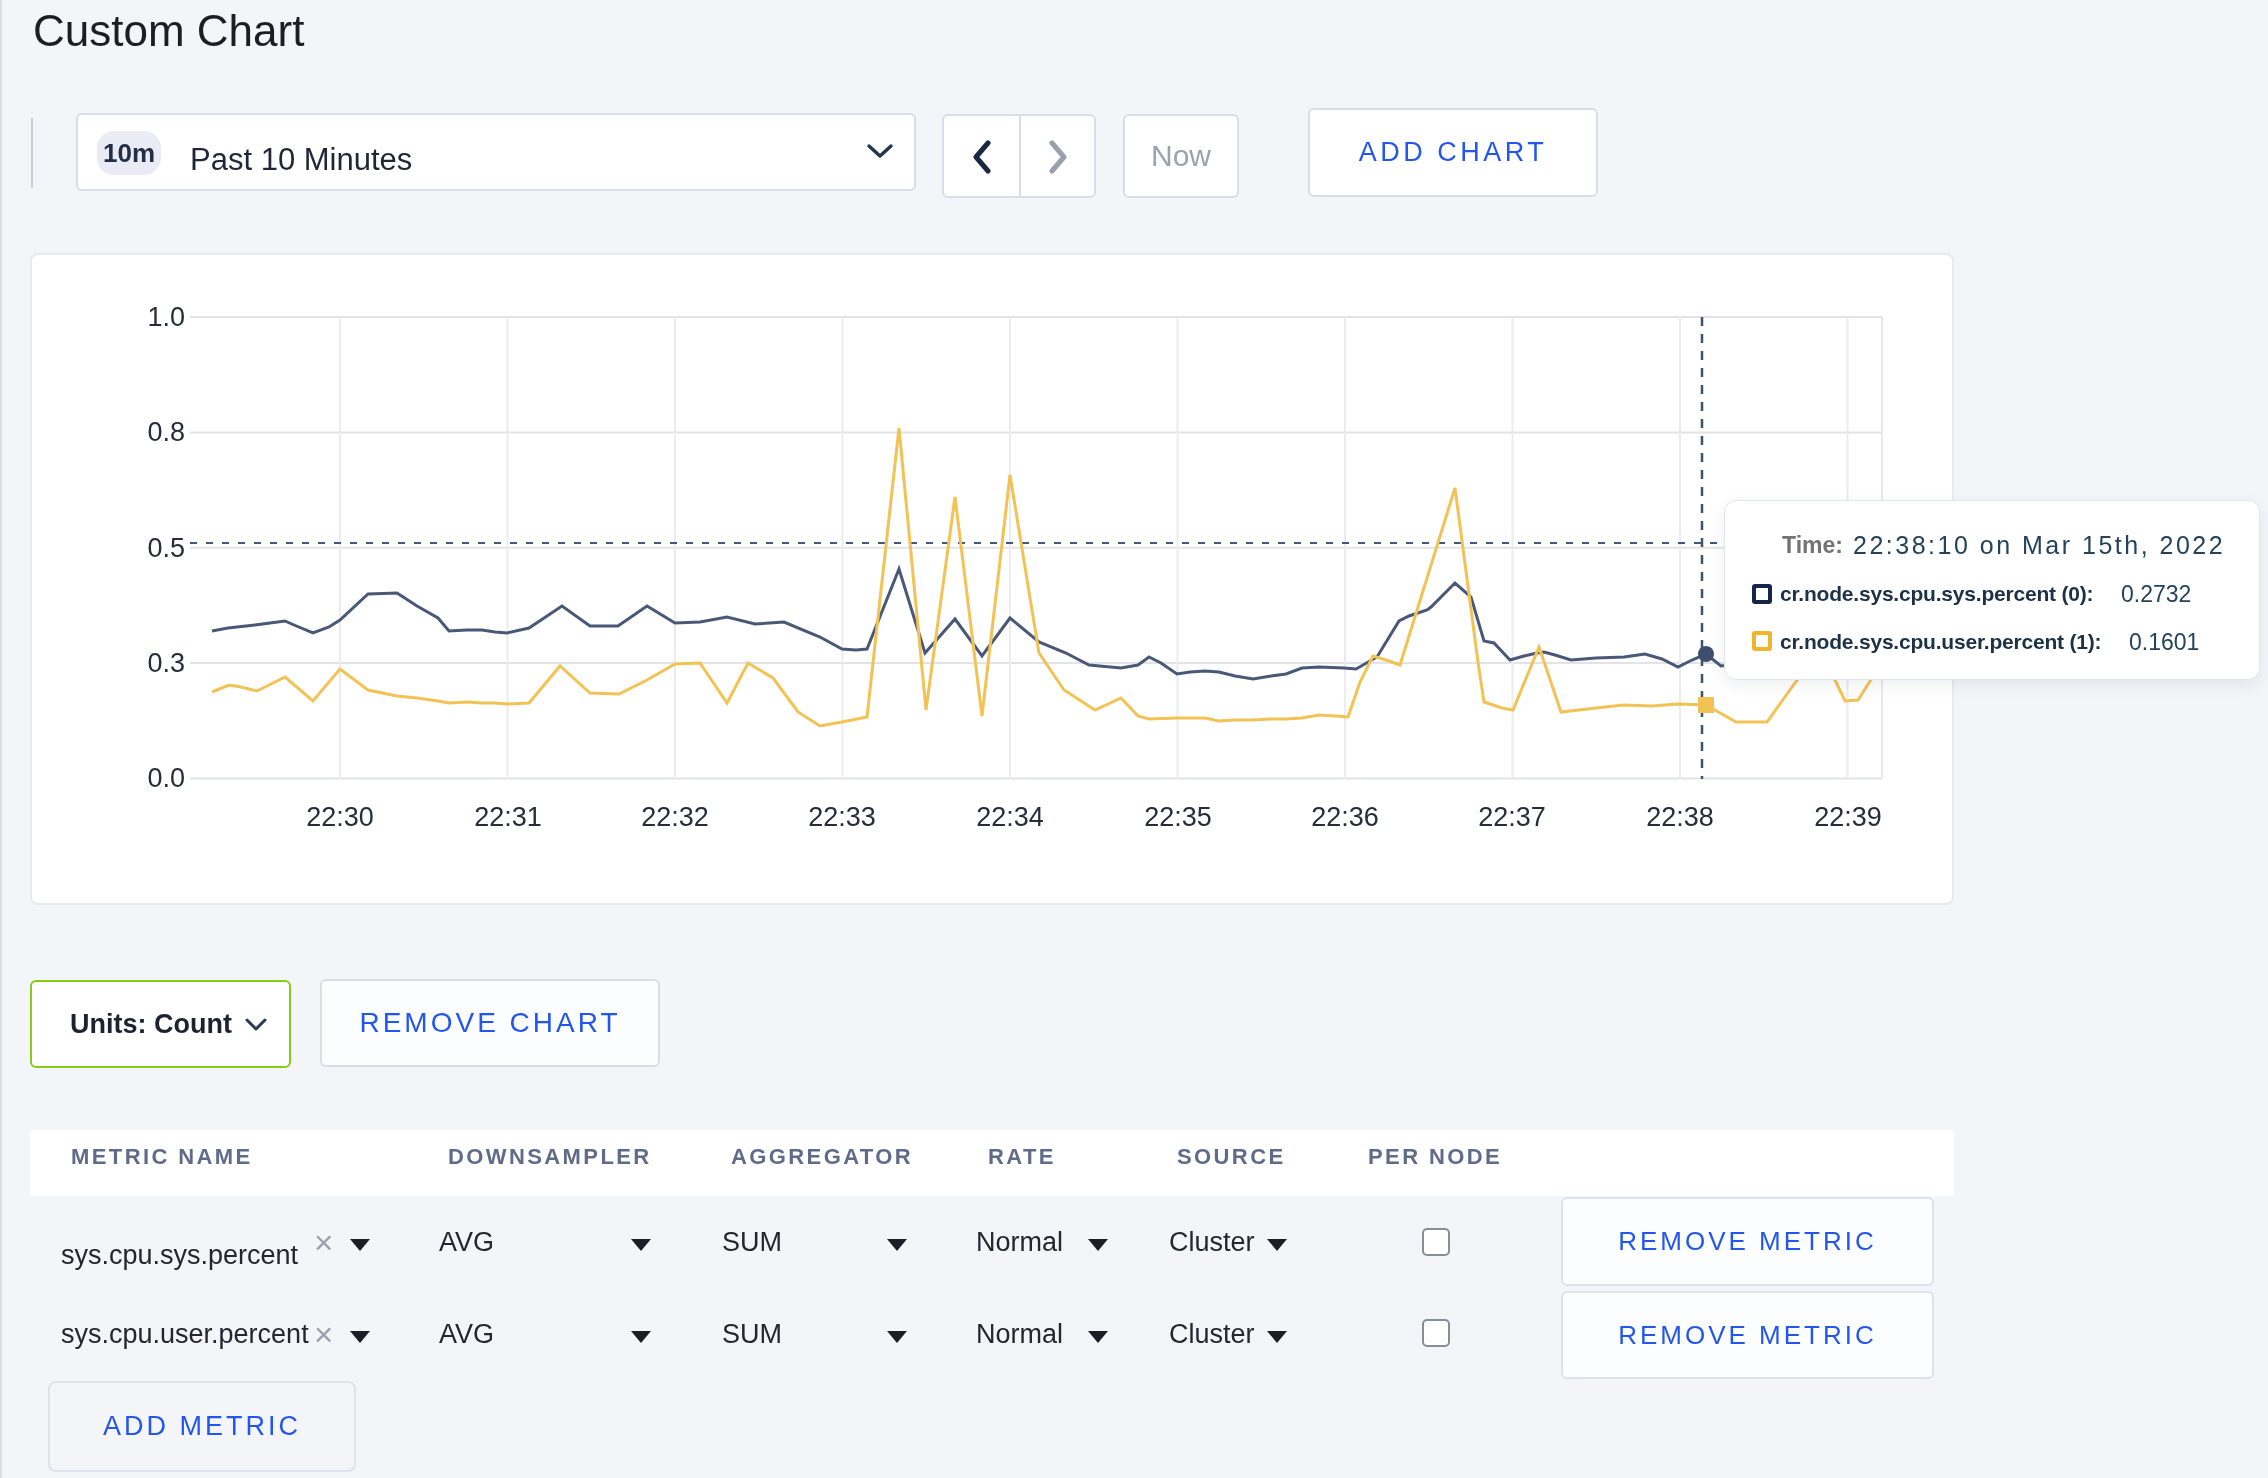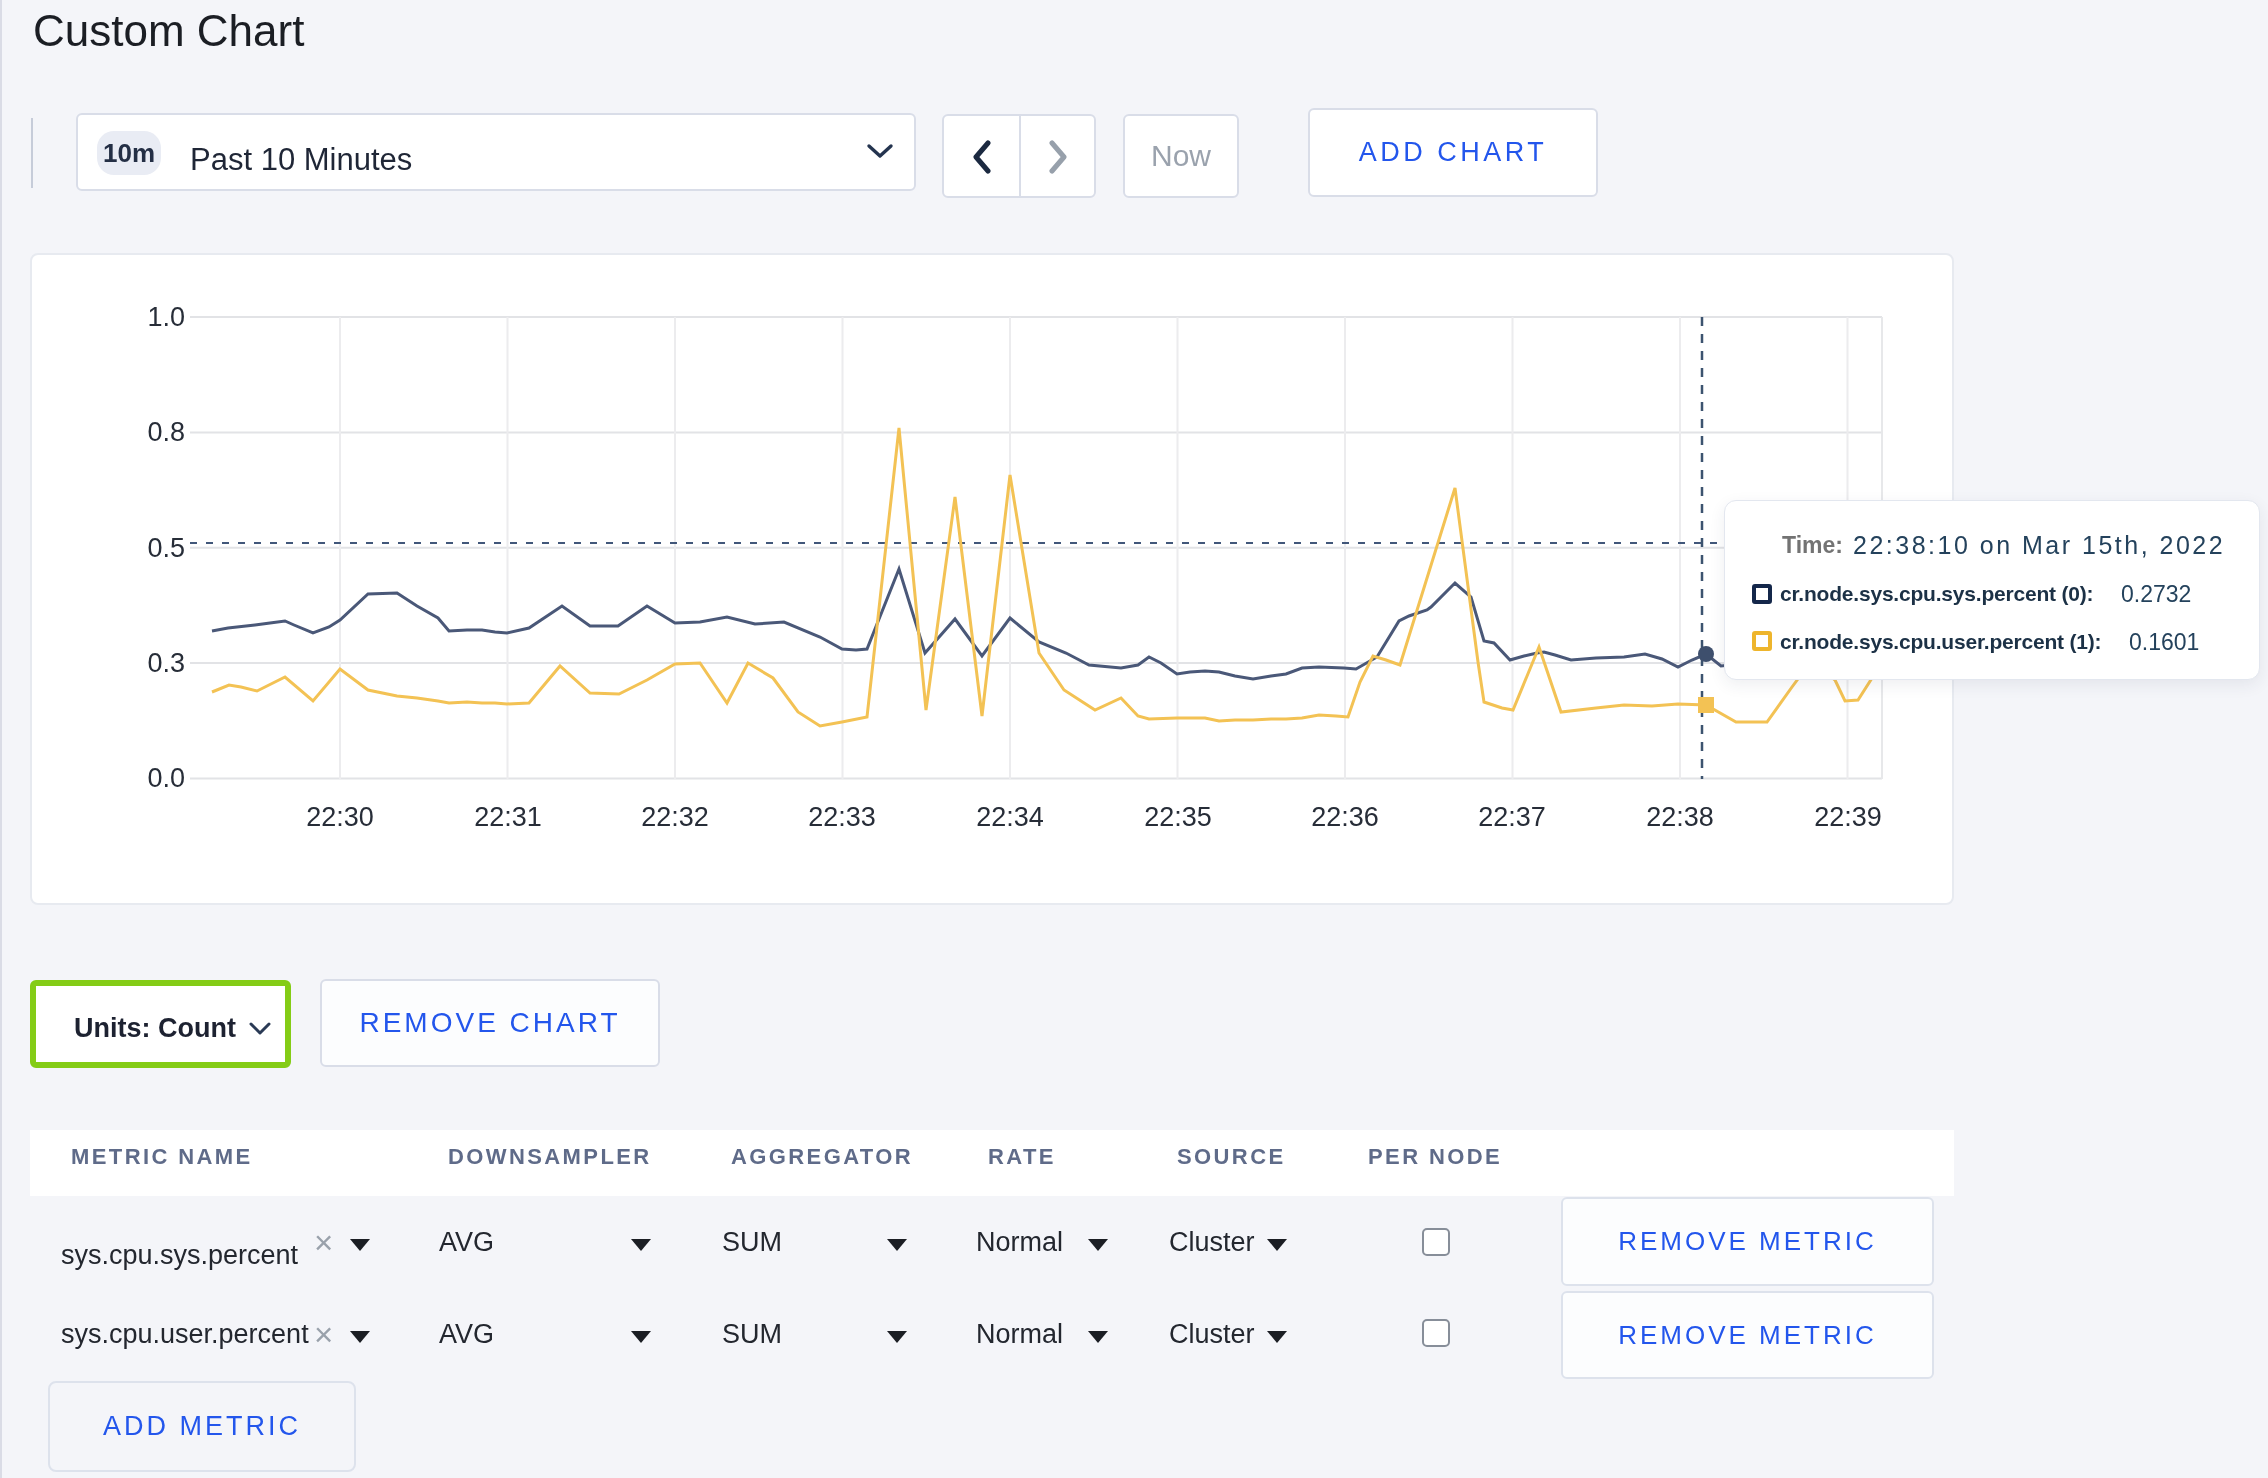--- a/index.html
+++ b/index.html
@@ -83,21 +83,21 @@
   <div class="abs" style="left:57px;top:31px;font-size:23px;font-weight:bold;color:#737373;">Time:</div>
   <div class="tval" style="left:128px;top:30px;font-size:25px;letter-spacing:2.5px;">22:38:10 on Mar 15th, 2022</div>
   <div class="abs" style="left:27px;top:83px;width:20px;height:20px;border:4.5px solid #14274a;border-radius:3px;"></div>
   <div class="tlabel" style="left:55px;top:81px;">cr.node.sys.cpu.sys.percent (0):</div>
   <div class="tval" style="left:396px;top:80px;">0.2732</div>
   <div class="abs" style="left:27px;top:130px;width:20px;height:20px;border:4.5px solid #eeb52c;border-radius:3px;"></div>
   <div class="tlabel" style="left:55px;top:129px;">cr.node.sys.cpu.user.percent (1):</div>
   <div class="tval" style="left:404px;top:128px;">0.1601</div>
 </div>
 
-<div class="abs" style="left:30px;top:980px;width:261px;height:88px;background:#fff;border:6px solid #84cc16;border-radius:6px;">
+<div class="abs" style="left:30px;top:980px;width:261px;height:88px;background:#fff;border:2px solid #84cc16;border-radius:6px;">
   <div class="abs" style="left:38px;top:0;height:84px;display:flex;align-items:center;font-size:27px;font-weight:bold;color:#1d2231;">Units: Count</div>
   <svg class="abs" style="left:212px;top:35px;" width="24" height="16" viewBox="0 0 24 16">
       <polyline points="3,3 12,12 21,3" fill="none" stroke="#2a3a55" stroke-width="3" stroke-linecap="round" stroke-linejoin="round"></polyline>
     </svg>
 </div>
 <div class="btn abs" style="left:312px;top:979px;width:340px;height:88px;background:#fcfdfe;font-size:28px;letter-spacing:3px;color:#2356ec;font-weight:500;">REMOVE CHART</div>
 
 <div class="abs" style="left:30px;top:1130px;width:1924px;height:66px;background:#fff;"></div>
 <div class="hdr" style="left:71px;top:1144px;">METRIC NAME</div>
 <div class="hdr" style="left:448px;top:1144px;">DOWNSAMPLER</div>

